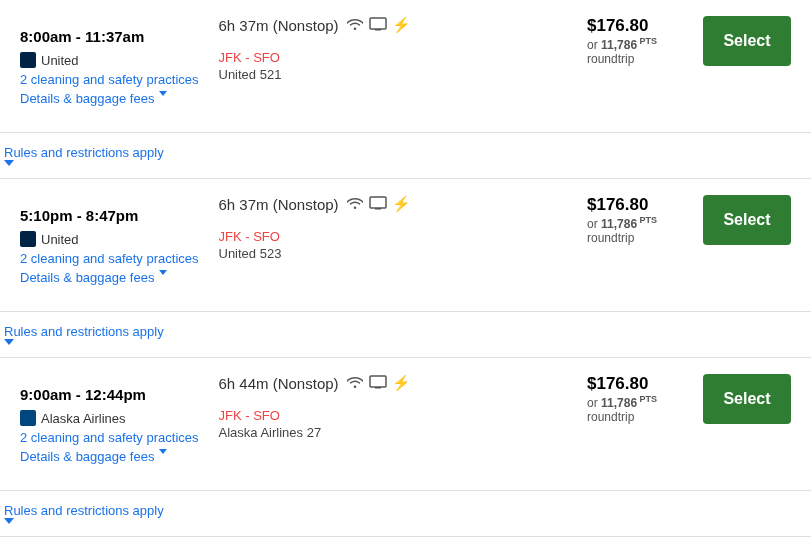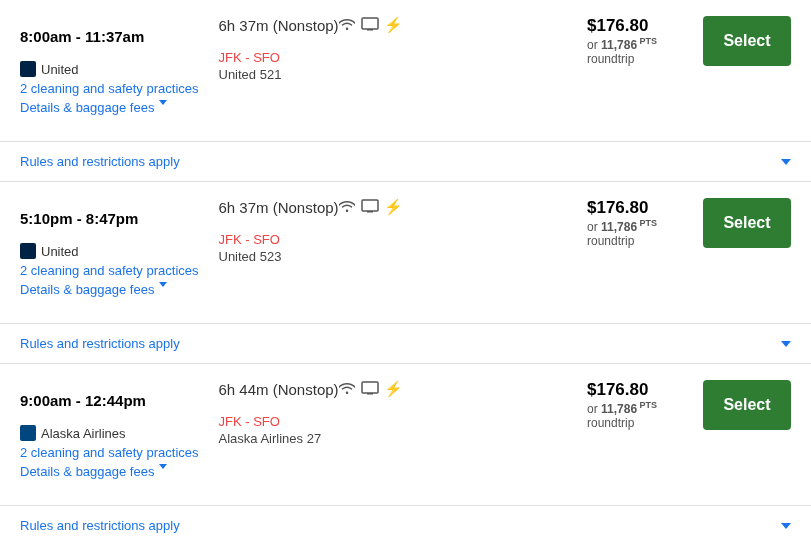--- a/index.html
+++ b/index.html
@@ -30,21 +30,21 @@
     .flight-time {
       font-weight: bold;
       font-size: 15px;
       color: #000;
       margin-top: 12px;
     }
 
     .airline-row {
       display: flex;
       align-items: center;
-      margin-top: 16px;
+      margin-top: 7px;
       gap: 5px;
     }
 
     .airline-name {
       color: #333;
       font-size: 13px;
     }
 
     .cleaning-link {
       color: #1a73e8;
@@ -77,20 +77,21 @@
     }
 
     .flight-duration-col {
       flex: 1;
       padding: 0 20px;
     }
 
     .duration-row {
       display: flex;
       align-items: center;
+      gap: 8px;
       font-size: 15px;
       font-weight: 500;
     }
 
     .amenity-icons {
       display: flex;
       align-items: center;
       gap: 6px;
     }
 
@@ -142,24 +143,25 @@
     }
 
     .price-select-col {
       display: flex;
       align-items: center;
     }
 
     .rules-row {
       display: flex;
       justify-content: space-between;
-      align-items: center;
-      padding: 12px 20px;
+      align-items: flex-start;
+      padding: 12px 4px;
       background: #fff;
       border-bottom: 1px solid #e0e0e0;
+      flex-direction: column;
     }
 
     .rules-text {
       color: #1a73e8;
       font-size: 13px;
     }
 
     .chevron-down-blue {
       display: inline-block;
       width: 0;

